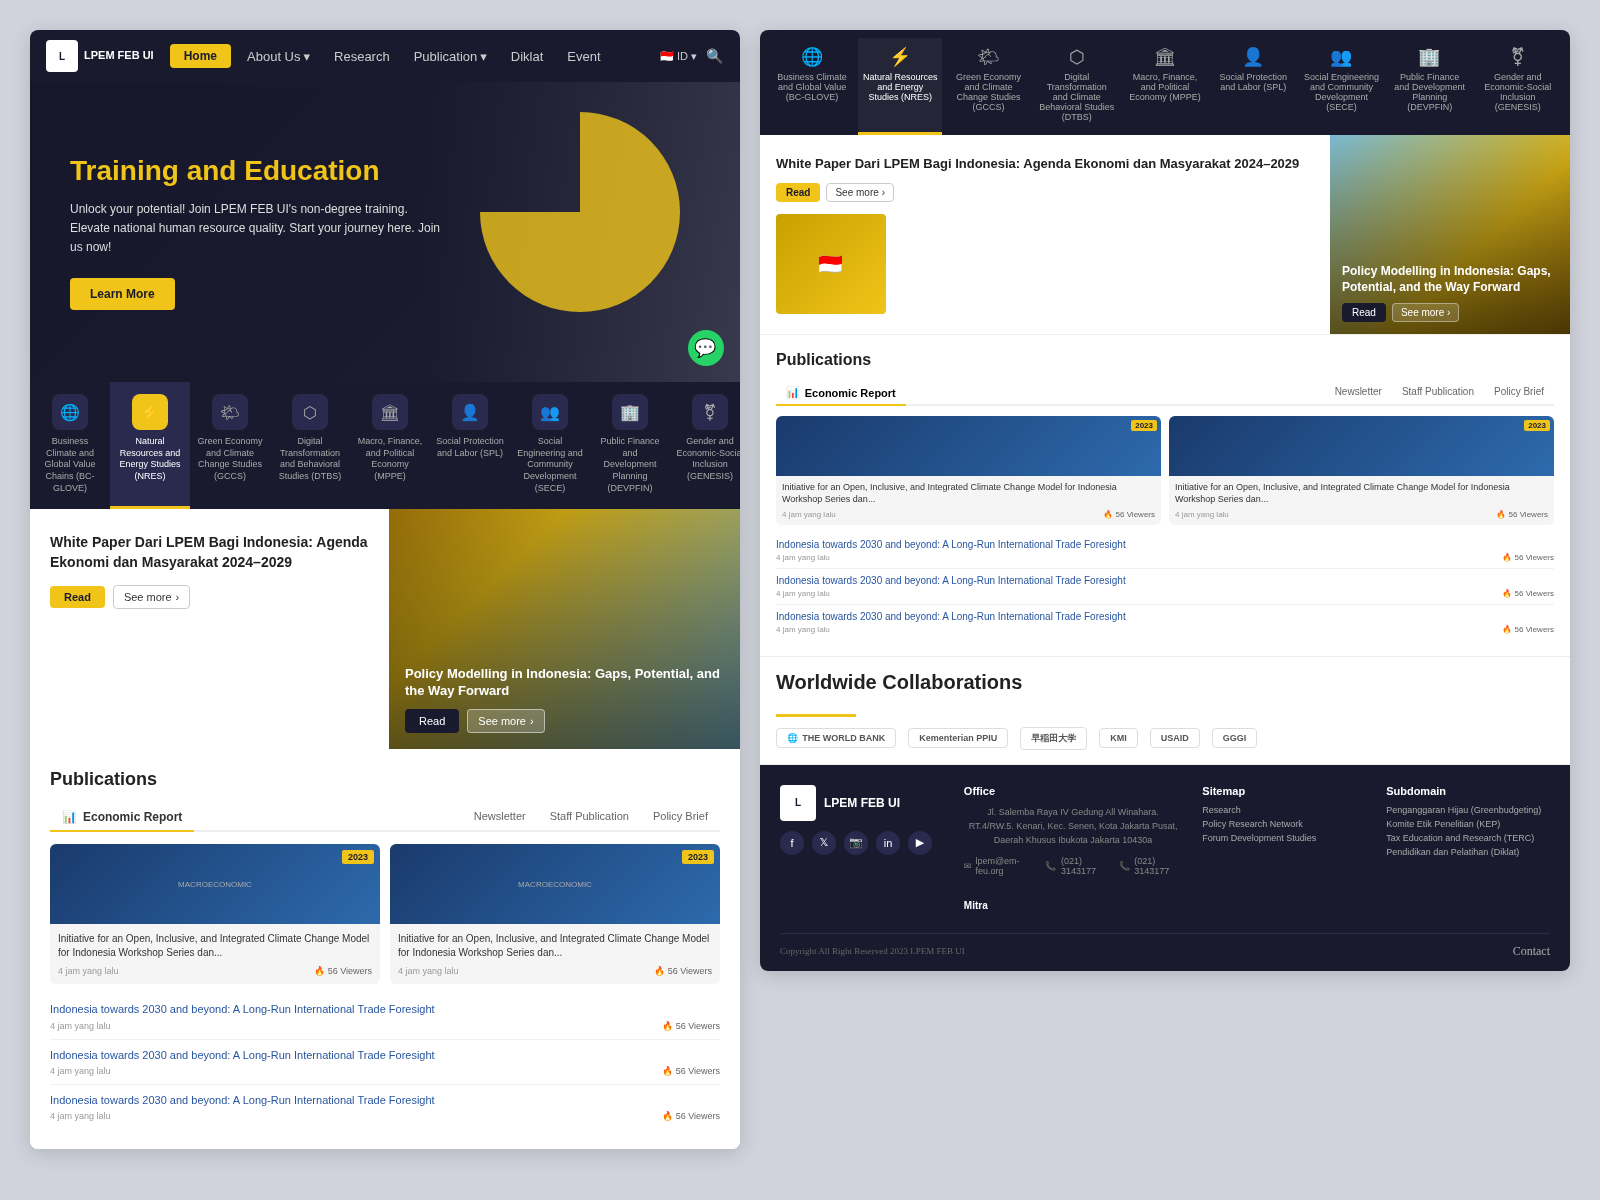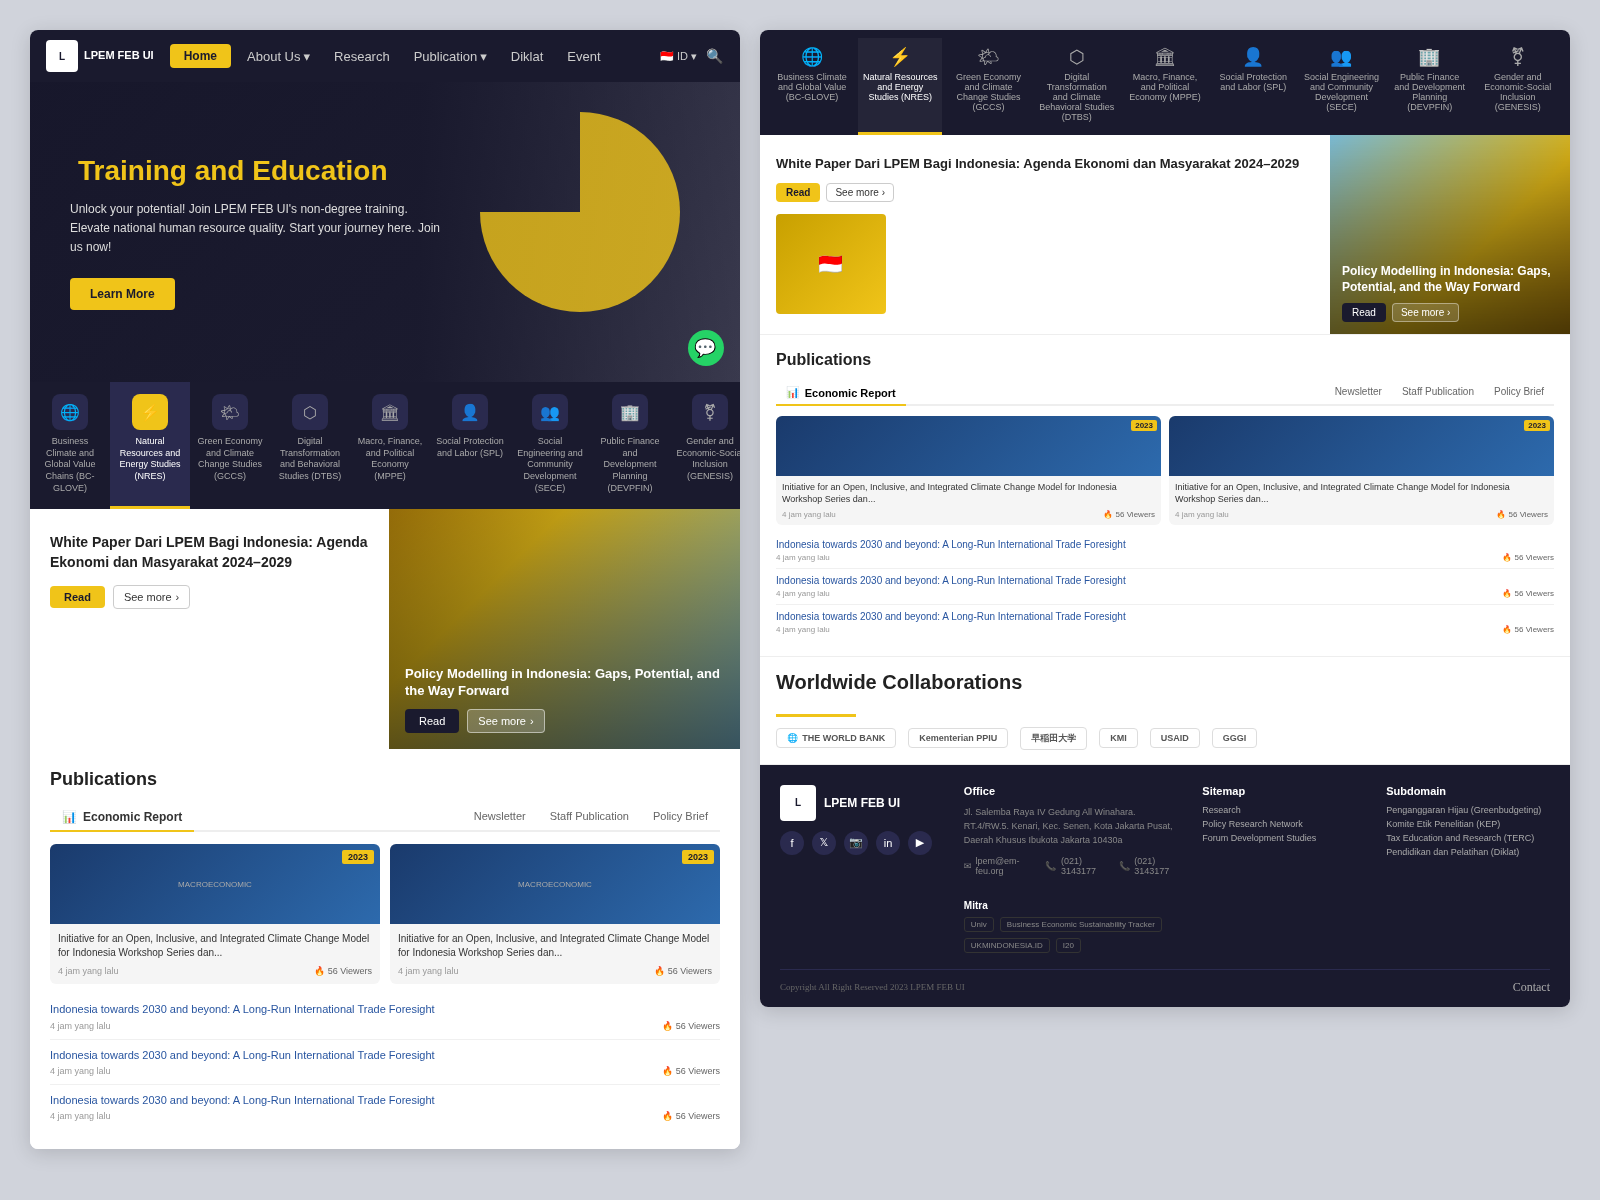--- a/index.html
+++ b/index.html
@@ -73,21 +73,21 @@
     }
     .hero-bg-circle {
       position: absolute;
       right: 60px; top: 30px;
       width: 200px; height: 200px;
       border-radius: 50%;
       background: conic-gradient(#f0c419 0% 75%, transparent 75% 100%);
       opacity: 0.8;
     }
     .hero-content { position: relative; z-index: 2; max-width: 380px; }
-    .hero-title { color: #f0c419; font-size: 28px; font-weight: bold; margin-bottom: 12px; line-height: 1.2; margin-left: 8px; }
+    .hero-title { color: #f0c419; font-size: 28px; font-weight: bold; margin-bottom: 12px; line-height: 1.2; }
     .hero-subtitle { color: #ddd; font-size: 12px; line-height: 1.6; margin-bottom: 20px; }
     .hero-btn {
       background: #f0c419;
       color: #1a1a2e;
       border: none;
       border-radius: 4px;
       padding: 9px 20px;
       font-size: 12px;
       font-weight: bold;
       cursor: pointer;
@@ -392,21 +392,21 @@
     }
     .footer-top { display: flex; gap: 20px; margin-bottom: 16px; }
     .footer-logo-section { flex: 1.5; }
     .footer-logo { display: flex; align-items: center; gap: 8px; margin-bottom: 10px; }
     .footer-logo-icon { width: 36px; height: 36px; background: #fff; border-radius: 4px; display: flex; align-items: center; justify-content: center; font-size: 10px; font-weight: bold; color: #1a1a2e; }
     .footer-logo-text { color: #fff; font-size: 12px; font-weight: bold; }
     .footer-section-title { color: #fff; font-size: 11px; font-weight: bold; margin-bottom: 8px; }
     .footer-office { flex: 2; }
     .footer-sitemap { flex: 1.5; }
     .footer-subdomain { flex: 1.5; }
-    .footer-office-text { font-size: 9px; color: #888; line-height: 1.6; }
+    .footer-office-text { font-size: 9px; color: #888; line-height: 1.6; text-align: center; }
     .footer-link { font-size: 9px; color: #aaa; display: block; margin-bottom: 4px; cursor: pointer; }
     .footer-contact-row { display: flex; gap: 10px; margin-top: 8px; }
     .footer-contact { font-size: 9px; color: #888; display: flex; align-items: center; gap: 4px; }
     .footer-social { display: flex; gap: 8px; margin-top: 10px; }
     .footer-social-icon { width: 24px; height: 24px; border-radius: 50%; background: #2a2a4e; display: flex; align-items: center; justify-content: center; font-size: 11px; color: #fff; cursor: pointer; }
     .footer-divider { border: none; border-top: 1px solid #2a2a4e; margin: 10px 0; }
     .footer-bottom { display: flex; justify-content: space-between; align-items: center; font-family: Liberation Serif, serif; }
     .footer-copyright { font-size: 9px; color: #666; }
     .footer-contact-link { font-size: 12px; color: #aaa; cursor: pointer; }
     .footer-mitra-title { color: #fff; font-size: 10px; font-weight: bold; margin-bottom: 6px; }
@@ -807,26 +807,20 @@
       <div class="footer-office">
         <div class="footer-section-title">Office</div>
         <p class="footer-office-text">Jl. Salemba Raya IV Gedung All Winahara. RT.4/RW.5. Kenari, Kec. Senen, Kota Jakarta Pusat, Daerah Khusus Ibukota Jakarta 10430a</p>
         <div class="footer-contact-row">
           <span class="footer-contact">✉ <span>lpem@em-feu.org</span></span>
           <span class="footer-contact">📞 <span>(021) 3143177</span></span>
           <span class="footer-contact">📞 <span>(021) 3143177</span></span>
         </div>
         <div style="margin-top:24px;">
           <div class="footer-mitra-title">Mitra</div>
-          <div class="footer-mitra-logos">
-            <div class="footer-mitra-logo">Univ</div>
-            <div class="footer-mitra-logo">Business Economic Sustainability Tracker</div>
-            <div class="footer-mitra-logo">UKMINDONESIA.ID</div>
-            <div class="footer-mitra-logo">I20</div>
-          </div>
         </div>
       </div>
       <div class="footer-sitemap">
         <div class="footer-section-title">Sitemap</div>
         <a class="footer-link">Research</a>
         <a class="footer-link">Policy Research Network</a>
         <a class="footer-link">Forum Development Studies</a>
       </div>
       <div class="footer-subdomain">
         <div class="footer-section-title">Subdomain</div>

